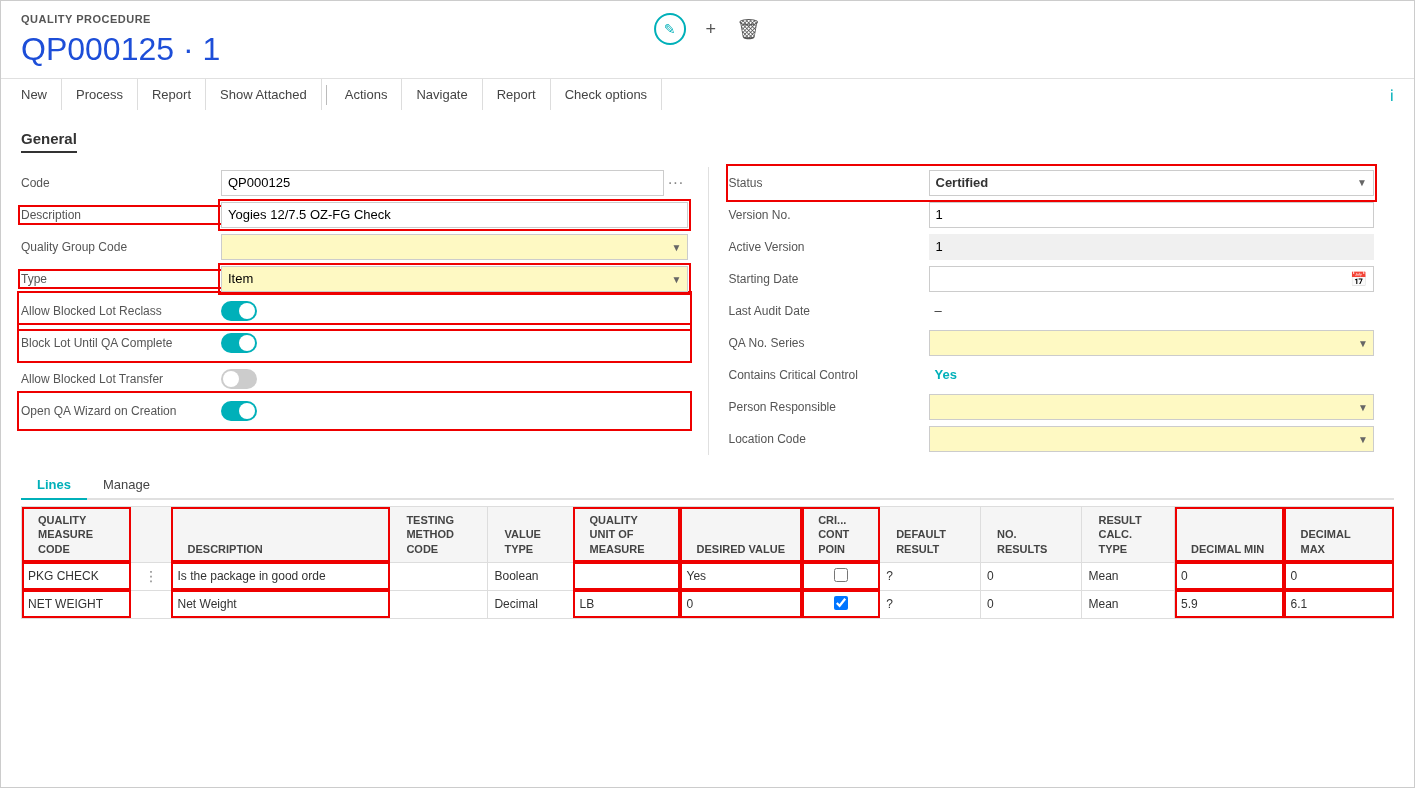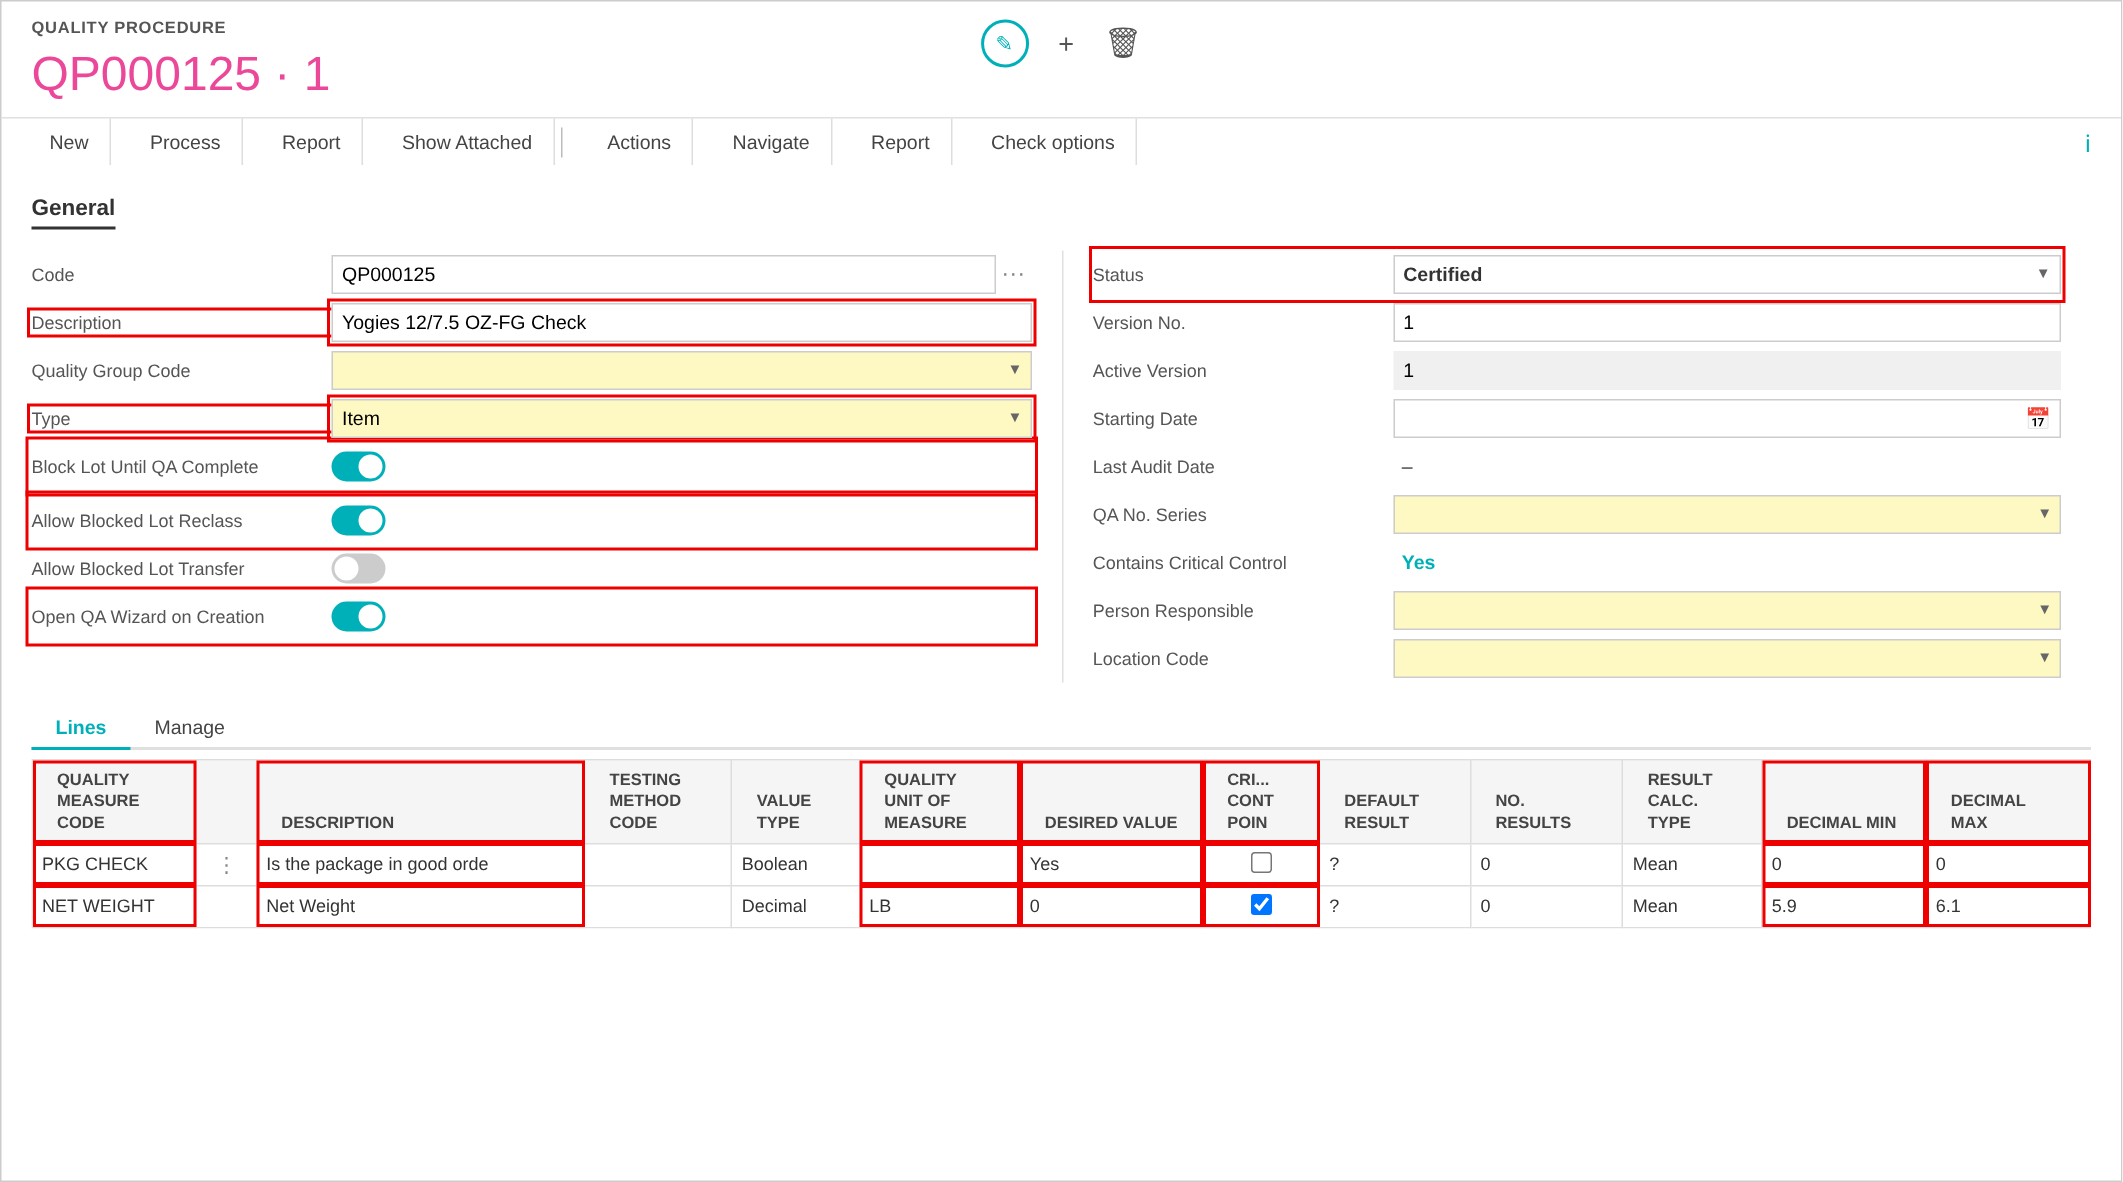--- a/index.html
+++ b/index.html
@@ -6,25 +6,25 @@
     body { font-family: 'Segoe UI', Arial, sans-serif; font-size: 13px; background: #fff; color: #333; }
 
     .page-container { width: 1415px; min-height: 788px; background: #fff; border: 1px solid #ccc; position: relative; }
 
     
     .header { padding: 12px 20px 0 20px; }
     .quality-procedure-label { font-size: 11px; font-weight: 600; color: #555; letter-spacing: 0.5px; text-transform: uppercase; }
     .header-icons { position: absolute; top: 12px; left: 50%; transform: translateX(-50%); display: flex; gap: 20px; align-items: center; }
     .header-icon { width: 32px; height: 32px; border-radius: 50%; border: 2px solid #00b0b9; display: flex; align-items: center; justify-content: center; color: #00b0b9; font-size: 14px; cursor: pointer; }
     .header-icon-plain { color: #555; font-size: 18px; cursor: pointer; line-height: 32px; }
-    .doc-title { font-size: 32px; font-weight: 300; color: #ec4899; margin-top: 6px; margin-bottom: 10px; }
+    .doc-title { font-size: 32px; font-weight: 300; color: #1d4ed8; margin-top: 6px; margin-bottom: 10px; }
 
     
     .toolbar { display: flex; align-items: center; border-top: 1px solid #e0e0e0; padding: 0 20px; gap: 0; }
-    .toolbar-item { padding: 8px 14px; font-size: 13px; color: #444; cursor: pointer; border-right: 1px solid #ddd; margin-left: 12px; }
+    .toolbar-item { padding: 8px 14px; font-size: 13px; color: #444; cursor: pointer; border-right: 1px solid #ddd; }
     .toolbar-item:first-child { padding-left: 0; }
 
     
     .section { padding: 10px 20px 0 20px; }
     .section-title { font-size: 15px; font-weight: 600; color: #333; margin-bottom: 8px; border-bottom: 2px solid #333; padding-bottom: 4px; display: inline-block; }
 
     
     .form-grid { display: grid; grid-template-columns: 1fr 1fr; gap: 0; margin-top: 8px; }
     .form-col { padding-right: 20px; }
     .form-row { display: flex; align-items: center; min-height: 32px; border-bottom: 1px solid transparent; padding: 2px 0; }
@@ -157,31 +157,31 @@
         </div>
 
         <div class="form-row">
           <div class="form-label" style="outline:2px solid #e00; outline-offset:1px;">Type</div>
           <div class="form-value dropdown-wrapper" style="outline:2px solid #e00; outline-offset:1px;">
             <select class="form-select"><option>Item</option></select>
             <span class="dropdown-arrow">▼</span>
           </div>
         </div>
 
-        <div class="form-row" style="outline:2px solid #e00; outline-offset:2px; margin-bottom:4px; padding:4px 0;">
-          <div class="form-label">Block Lot Until QA Complete</div>
+        <div class="form-row" style="outline:2px solid #e00; outline-offset:2px; padding:4px 0;">
+          <div class="form-label">Allow Blocked Lot Reclass</div>
           <div class="form-value toggle-container">
             <div class="toggle toggle-on">
               <div class="toggle-slider"></div>
             </div>
           </div>
         </div>
 
-        <div class="form-row" style="outline:2px solid #e00; outline-offset:2px; padding:4px 0;">
-          <div class="form-label">Allow Blocked Lot Reclass</div>
+        <div class="form-row" style="outline:2px solid #e00; outline-offset:2px; margin-bottom:4px; padding:4px 0;">
+          <div class="form-label">Block Lot Until QA Complete</div>
           <div class="form-value toggle-container">
             <div class="toggle toggle-on">
               <div class="toggle-slider"></div>
             </div>
           </div>
         </div>
 
         <div class="form-row">
           <div class="form-label">Allow Blocked Lot Transfer</div>
           <div class="form-value toggle-container">

